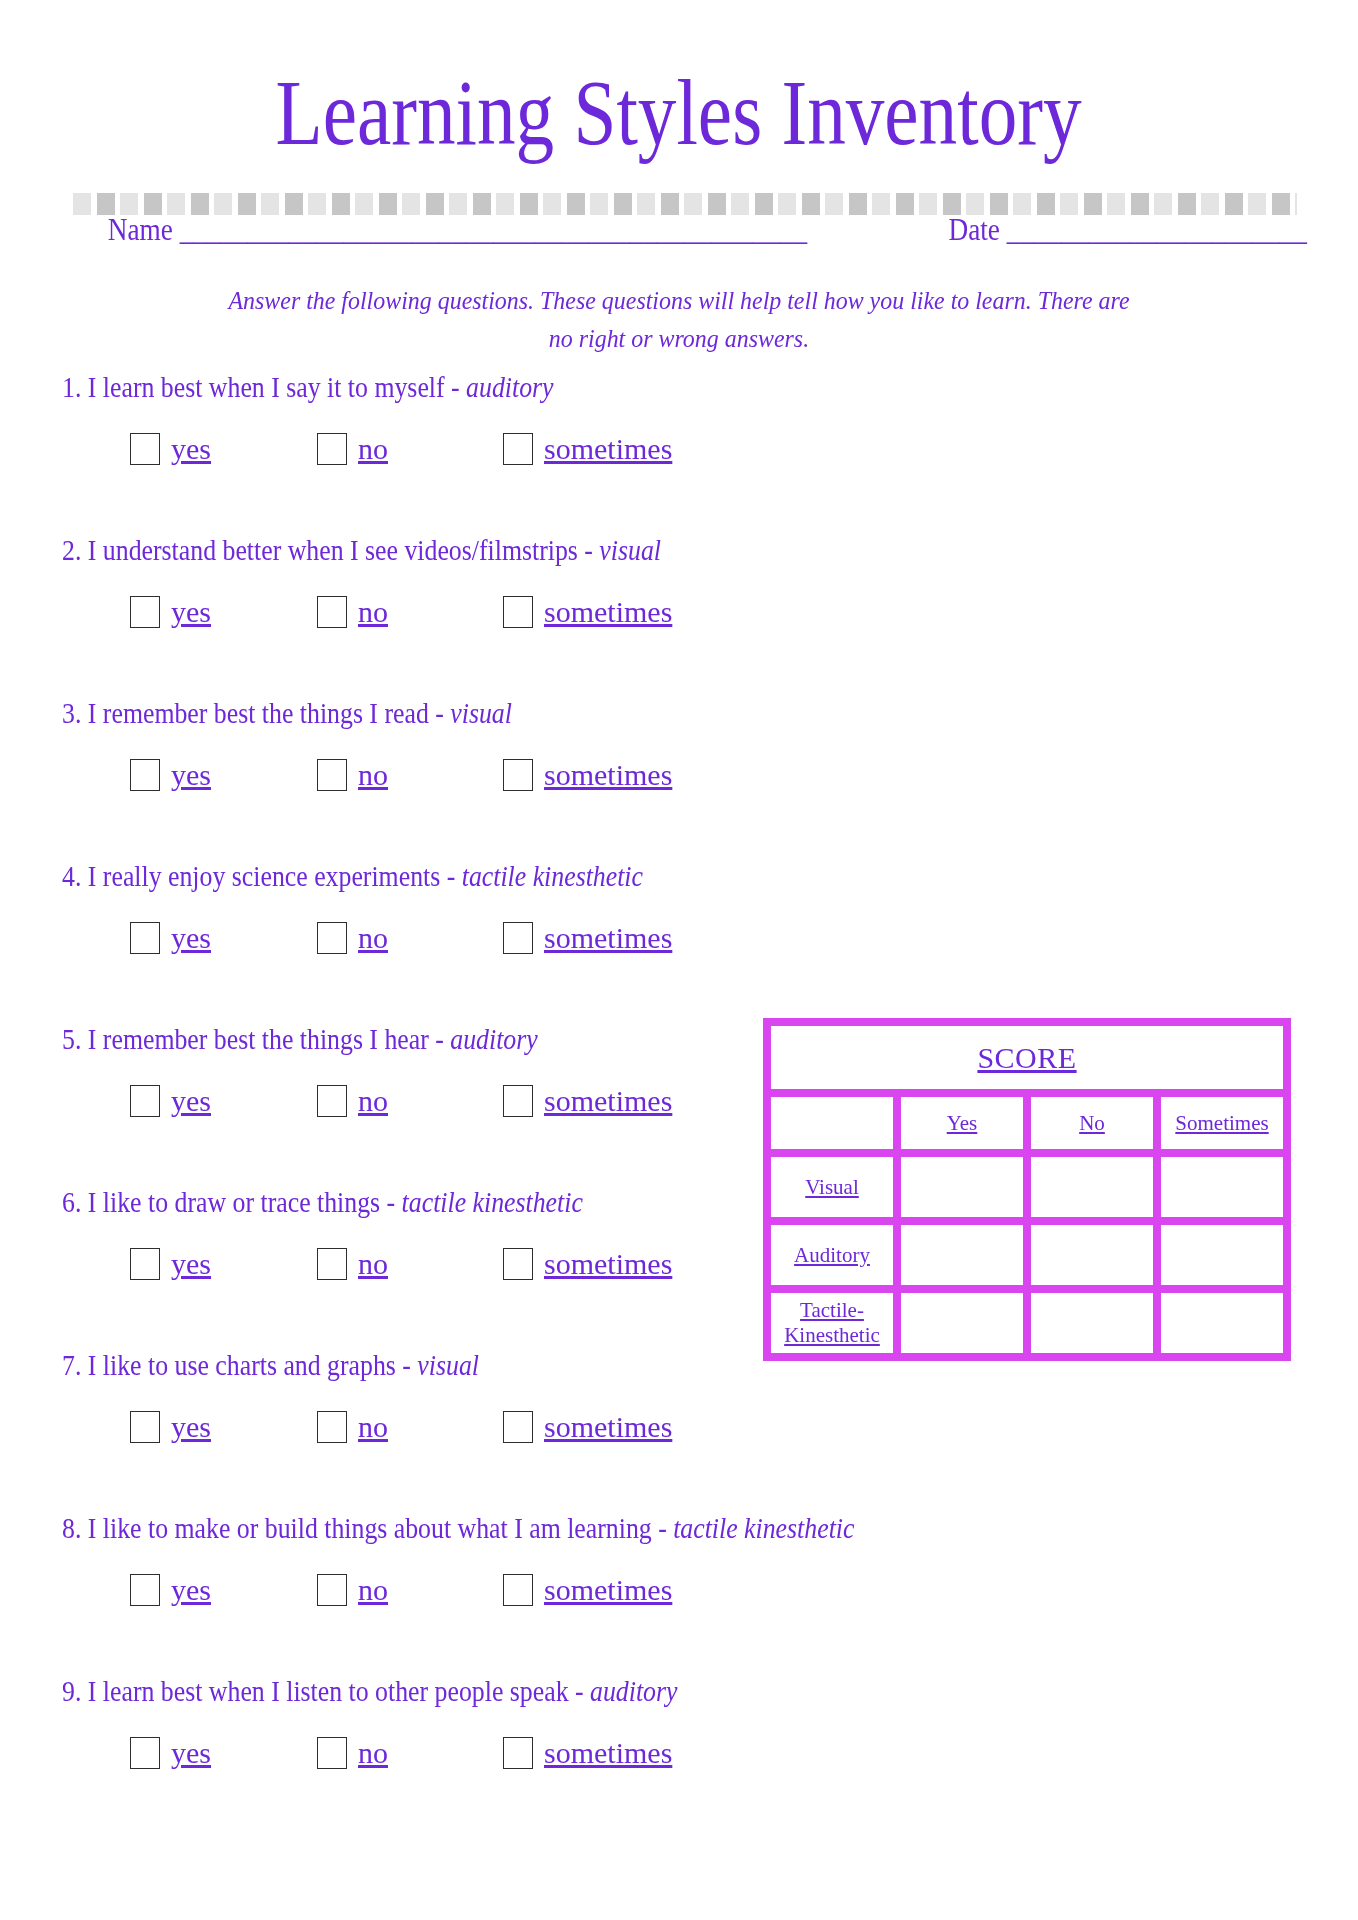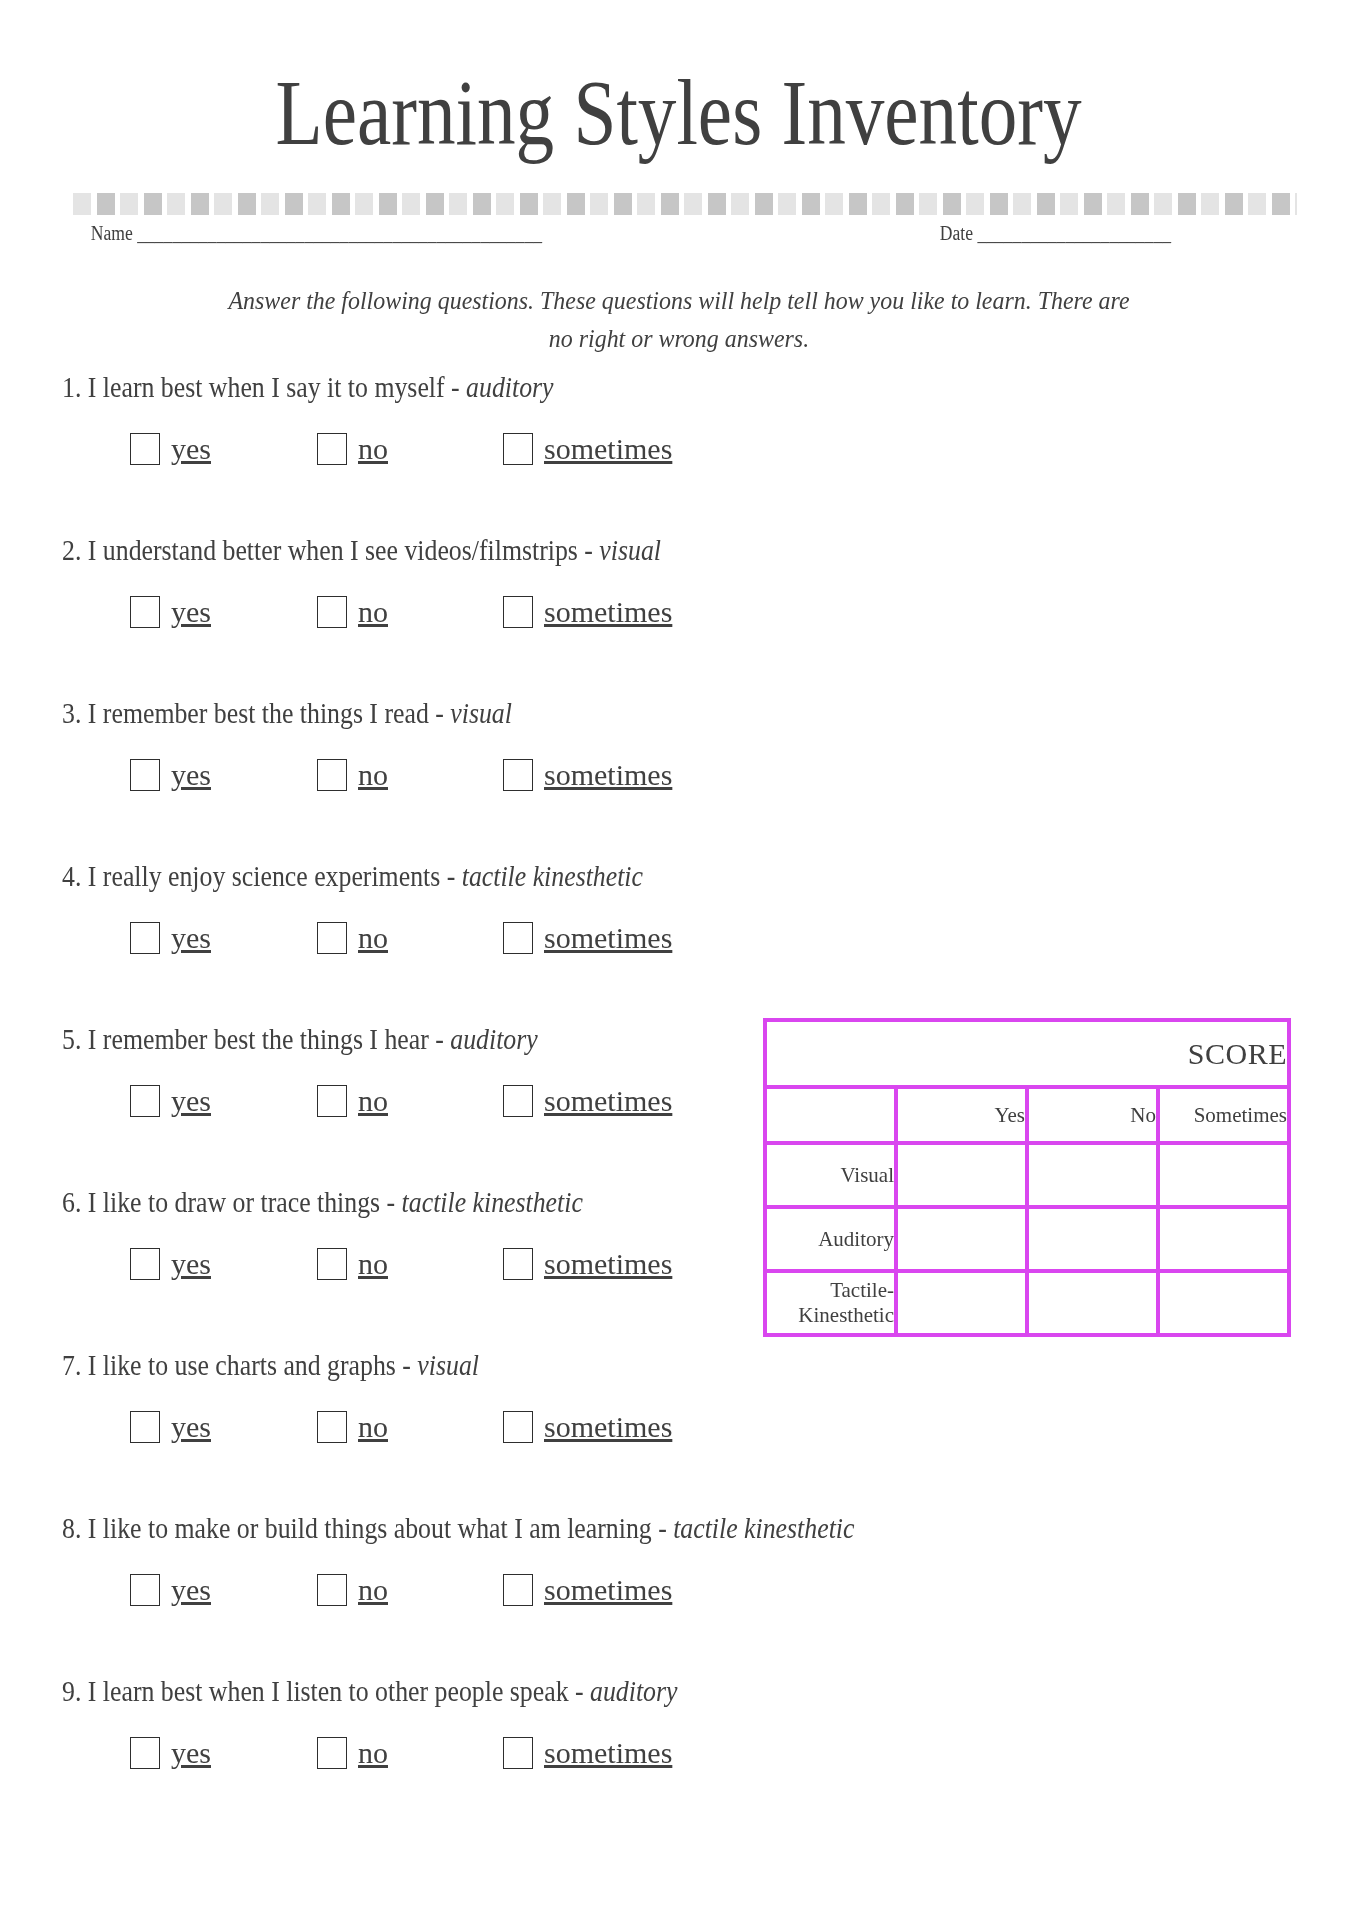--- a/index.html
+++ b/index.html
@@ -1,36 +1,36 @@
 <!DOCTYPE html>
 <html><head>
 <meta charset="utf-8">
 <style>
   html,body{margin:0;padding:0;background:#ffffff;}
   .page{
     position:relative;
     width:1358px;height:1920px;
     margin:0 auto;
     background:#ffffff;
-    color:#404040;
+    color:#6d28d9;
     font-family:"Liberation Serif","DejaVu Serif",serif;
     overflow:hidden;
   }
   .condensed{display:inline-block;transform:scaleX(.86);transform-origin:left center;white-space:nowrap;}
   .condensed.centered{transform-origin:center center;}
 
   
   .title-wrap{position:absolute;top:66px;left:0;width:100%;text-align:center;}
   .title{font-size:93px;line-height:1;font-weight:400;transform:scaleX(.83);}
 
   
   .strip{position:absolute;top:193px;left:73px;width:1224px;height:22px;}
 
   
-  .name-row{position:absolute;top:222px;left:0;width:100%;height:44px;font-size:20px;}
+  .name-row{position:absolute;top:212px;left:0;width:100%;height:44px;font-size:31px;}
   .name-group{position:absolute;left:60px;top:0;transform:scaleX(.88);}
   .date-group{position:absolute;left:924px;top:0;transform:scaleX(.88);}
   .fill-line{letter-spacing:0;}
 
   
   .instructions{position:absolute;top:282px;left:0;width:100%;text-align:center;
     font-style:italic;font-size:26px;line-height:38px;}
   .instructions .condensed{transform:scaleX(.92);transform-origin:center center;display:block;}
 
   
@@ -40,22 +40,22 @@
   .qtext i{font-style:italic;}
   .qchecks{margin-top:27px;margin-left:68px;display:flex;align-items:center;}
   .opt{display:inline-flex;align-items:center;}
   .opt:nth-child(1){width:187px;}
   .opt:nth-child(2){width:186px;}
   .box{width:30px;height:32px;border:1.5px solid #2e2e2e;background:#fff;box-sizing:border-box;flex:0 0 auto;}
   .opt-label{font-size:30px;line-height:32px;margin-left:11px;}
 
   
   .score-table{position:absolute;left:763px;top:1018px;border-collapse:collapse;table-layout:fixed;width:528px;}
-  .score-table td,.score-table th{border:4px solid #d946ef;text-align:right;vertical-align:middle;
-    padding:0;background:#ffffff;font-weight:400;}
+  .score-table td,.score-table th{border:8px solid #d946ef;text-align:center;vertical-align:middle;
+    padding:0;background:#ffffff;font-weight:400;text-decoration:underline;}
   .score-title-cell{height:63px;font-size:30px;font-weight:700;letter-spacing:.5px;}
   .score-head{height:52px;font-size:21px;}
   .score-row{height:60px;font-size:21px;}
   .score-cell{background:#fcfcfc;}
   .c0{width:217px;} .c1{width:104px;} .c2{width:102px;} .c3{width:105px;}
 </style>
 </head>
 <body>
 
 <div class="page">

